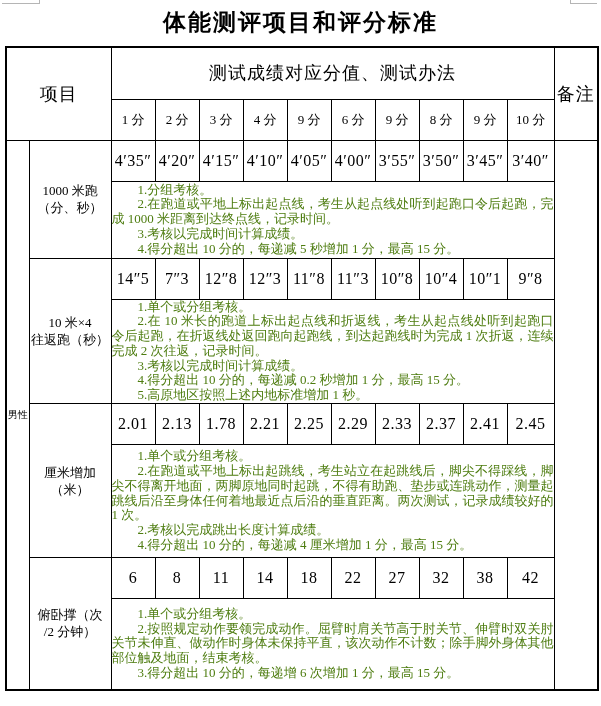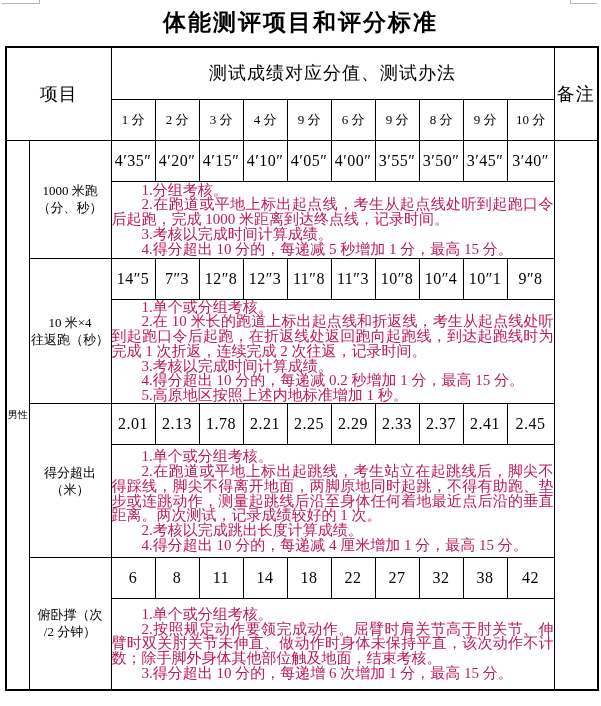--- a/index.html
+++ b/index.html
@@ -34,21 +34,21 @@
   td.hdr { font-size:18px; letter-spacing:1px; }
   td.score-hdr { font-size:13px; }
   td.gender {
     font-size:10px; line-height:34px; padding:0 2px;
     word-break:break-all; letter-spacing:0;
   }
   td.item { font-size:13px; line-height:17px; padding:0 1px;font-family:Liberation Serif, serif; }
   td.value { font-size:16px; letter-spacing:0.5px; }
   td.notes {
     text-align:left; vertical-align:top; padding:3px 6px 2px 6px;
-    font-size:15px; line-height:14.8px; color:#be185d;
+    font-size:13px; line-height:14.8px; color:#4d7c0f;
   }
   td.notes p { margin:0; text-indent:2em; text-align:justify; }
   td.remark-val { background:#fff; }
 </style>
 </head>
 <body>
 
 <div class="page">
   <div class="corner-mark-tl"></div>
   <div class="corner-mark-tr"></div>
@@ -139,21 +139,21 @@
         <p>1.单个或分组考核。</p>
         <p>2.在 10 米长的跑道上标出起点线和折返线，考生从起点线处听到起跑口令后起跑，在折返线处返回跑向起跑线，到达起跑线时为完成 1 次折返，连续完成 2 次往返，记录时间。</p>
         <p>3.考核以完成时间计算成绩。</p>
         <p>4.得分超出 10 分的，每递减 0.2 秒增加 1 分，最高 15 分。</p>
         <p>5.高原地区按照上述内地标准增加 1 秒。</p>
       </td>
     </tr>
 
     <tr class="rv">
       <td class="item" rowspan="2">
-        <div>得分超出</div>
+        <div>厘米增加</div>
         <div>（米）</div>
       </td>
       <td class="value">2.01</td>
       <td class="value">2.13</td>
       <td class="value">1.78</td>
       <td class="value">2.21</td>
       <td class="value">2.25</td>
       <td class="value">2.29</td>
       <td class="value">2.33</td>
       <td class="value">2.37</td>

